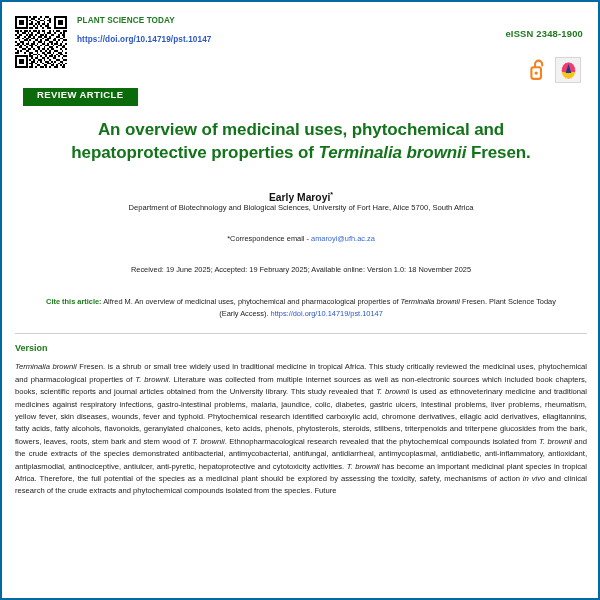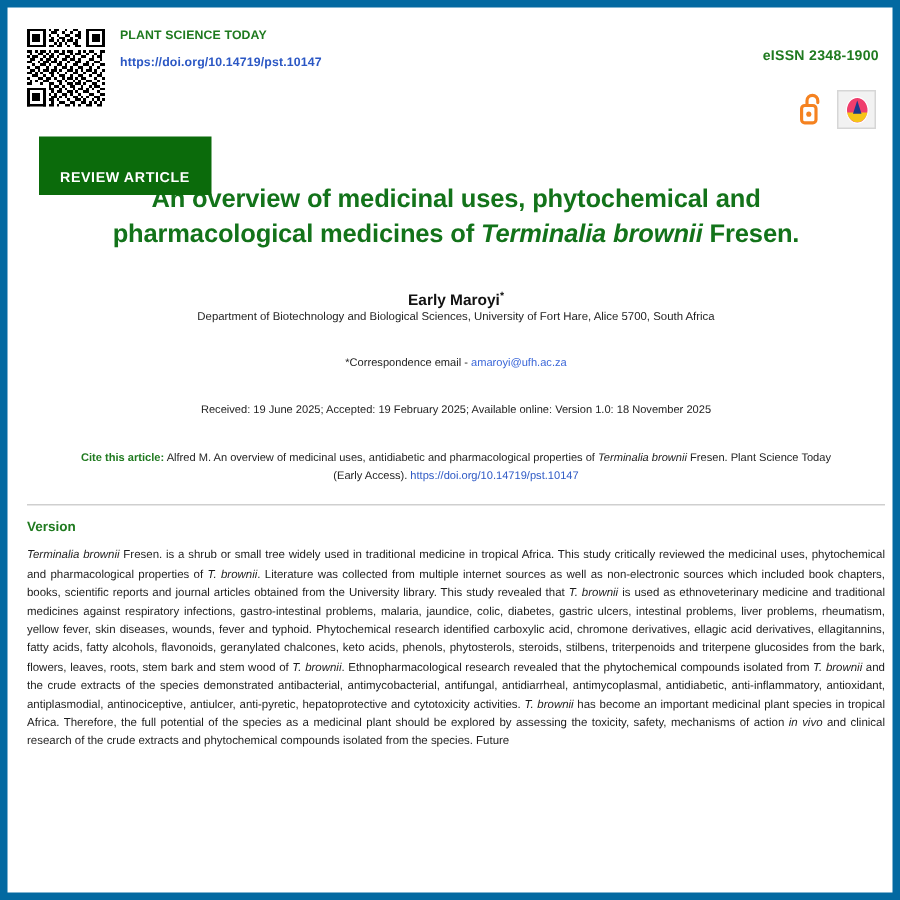--- a/index.html
+++ b/index.html
@@ -9,21 +9,21 @@
   }
   body {
     font-family: "Liberation Sans", sans-serif;
   }
   .page {
     position: relative;
     width: 600px;
     height: 600px;
     box-sizing: border-box;
     background: #ffffff;
-    border: 5px solid #0369a1;
+    border: 2px solid #0369a1;
     overflow: hidden;
   }
   .inner {
     position: absolute;
     left: 0; top: 0;
     width: 598px;
     height: 598px;
     padding: 0 13px;
     box-sizing: border-box;
   }
@@ -68,21 +68,21 @@
   }
   .article-type {
     position: absolute;
     left: 8px;
     top: 86px;
     background: #0b6b0b;
     color: #ffffff;
     font-size: 9.5px;
     font-weight: bold;
     letter-spacing: 0.4px;
-    padding: 22px 14px 6px 14px;
+    padding: 1px 14px 6px 14px;
   }
   .eissn {
     position: absolute;
     right: 4px;
     top: 26px;
     font-size: 9.4px;
     font-weight: bold;
     color: #1f7a1f;
     letter-spacing: 0.2px;
   }
@@ -436,37 +436,37 @@
           <path d="M2.6 11.5 A7.6 9 0 0 0 17.4 11.5 Z" fill="#f5c518"></path>
           <path d="M10 3.2 L13 12.5 L7 12.5 Z" fill="#1b3a8c"></path>
           <ellipse cx="10" cy="10" rx="7.6" ry="9" fill="none" stroke="#ffffff" stroke-width="0.8"></ellipse>
         </svg>
       </div>
     </div>
   </div>
 
   <div class="title">
     <span>An overview of medicinal uses, phytochemical and</span><br>
-    <span>pharmacological medicines of </span><span class="sp">Terminalia brownii</span><span> Fresen.</span>
+    <span>hepatoprotective properties of </span><span class="sp">Terminalia brownii</span><span> Fresen.</span>
   </div>
 
   <div class="author">
     <span>Early Maroyi</span><span class="sup">*</span>
   </div>
 
   <div class="affiliation">Department of Biotechnology and Biological Sciences, University of Fort Hare, Alice 5700, South Africa</div>
 
   <div class="corr">
     <span>*Correspondence email - </span><span class="mail">amaroyi@ufh.ac.za</span>
   </div>
 
   <div class="dates">Received: 19 June 2025; Accepted: 19 February 2025; Available online: Version 1.0: 18 November 2025</div>
 
   <div class="citation">
-    <span class="cite-lbl">Cite this article:</span><span> Alfred M. An overview of medicinal uses, antidiabetic and pharmacological properties of </span><span class="sp">Terminalia brownii</span><span> Fresen. Plant Science Today (Early Access). </span><span class="lnk">https://doi.org/10.14719/pst.10147</span>
+    <span class="cite-lbl">Cite this article:</span><span> Alfred M. An overview of medicinal uses, phytochemical and pharmacological properties of </span><span class="sp">Terminalia brownii</span><span> Fresen. Plant Science Today (Early Access). </span><span class="lnk">https://doi.org/10.14719/pst.10147</span>
   </div>
 
   <div class="rule"></div>
 
   <div class="abstract-head">Version</div>
   <div class="abstract-body"><span class="sp">Terminalia brownii</span><span> Fresen. is a shrub or small tree widely used in traditional medicine in tropical Africa. This study critically reviewed the medicinal uses, phytochemical and pharmacological properties of </span><span class="sp">T. brownii</span><span>. Literature was collected from multiple internet sources as well as non-electronic sources which included book chapters, books, scientific reports and journal articles obtained from the University library. This study revealed that </span><span class="sp">T. brownii</span><span> is used as ethnoveterinary medicine and traditional medicines against respiratory infections, gastro-intestinal problems, malaria, jaundice, colic, diabetes, gastric ulcers, intestinal problems, liver problems, rheumatism, yellow fever, skin diseases, wounds, fever and typhoid. Phytochemical research identified carboxylic acid, chromone derivatives, ellagic acid derivatives, ellagitannins, fatty acids, fatty alcohols, flavonoids, geranylated chalcones, keto acids, phenols, phytosterols, steroids, stilbens, triterpenoids and triterpene glucosides from the bark, flowers, leaves, roots, stem bark and stem wood of </span><span class="sp">T. brownii</span><span>. Ethnopharmacological research revealed that the phytochemical compounds isolated from </span><span class="sp">T. brownii</span><span> and the crude extracts of the species demonstrated antibacterial, antimycobacterial, antifungal, antidiarrheal, antimycoplasmal, antidiabetic, anti-inflammatory, antioxidant, antiplasmodial, antinociceptive, antiulcer, anti-pyretic, hepatoprotective and cytotoxicity activities. </span><span class="sp">T. brownii</span><span> has become an important medicinal plant species in tropical Africa. Therefore, the full potential of the species as a medicinal plant should be explored by assessing the toxicity, safety, mechanisms of action </span><span class="sp">in vivo</span><span> and clinical research of the crude extracts and phytochemical compounds isolated from the species. Future</span></div>
 
  </div>
 </div>
 

